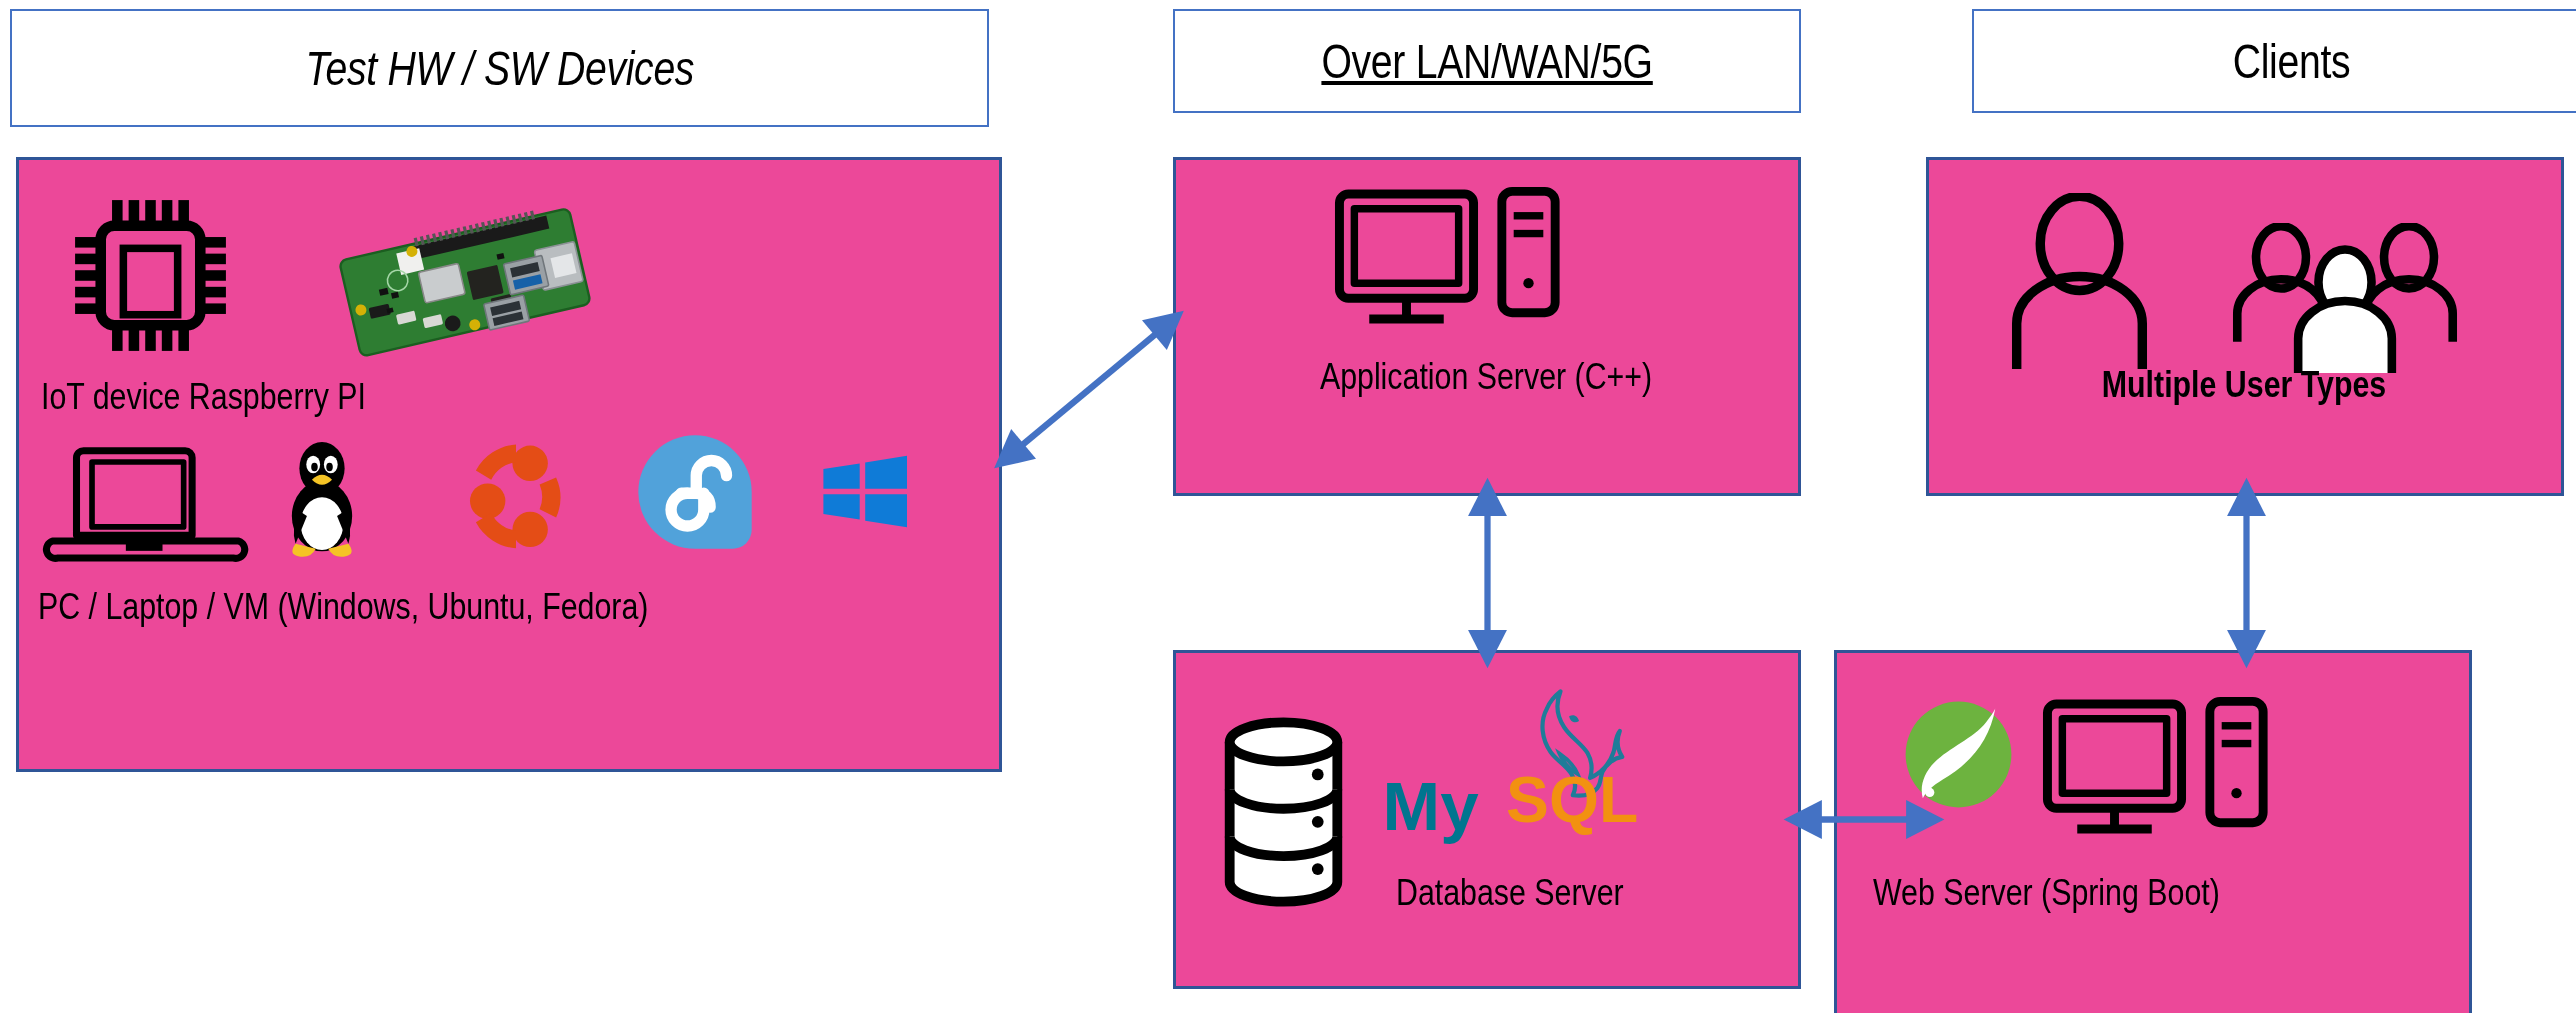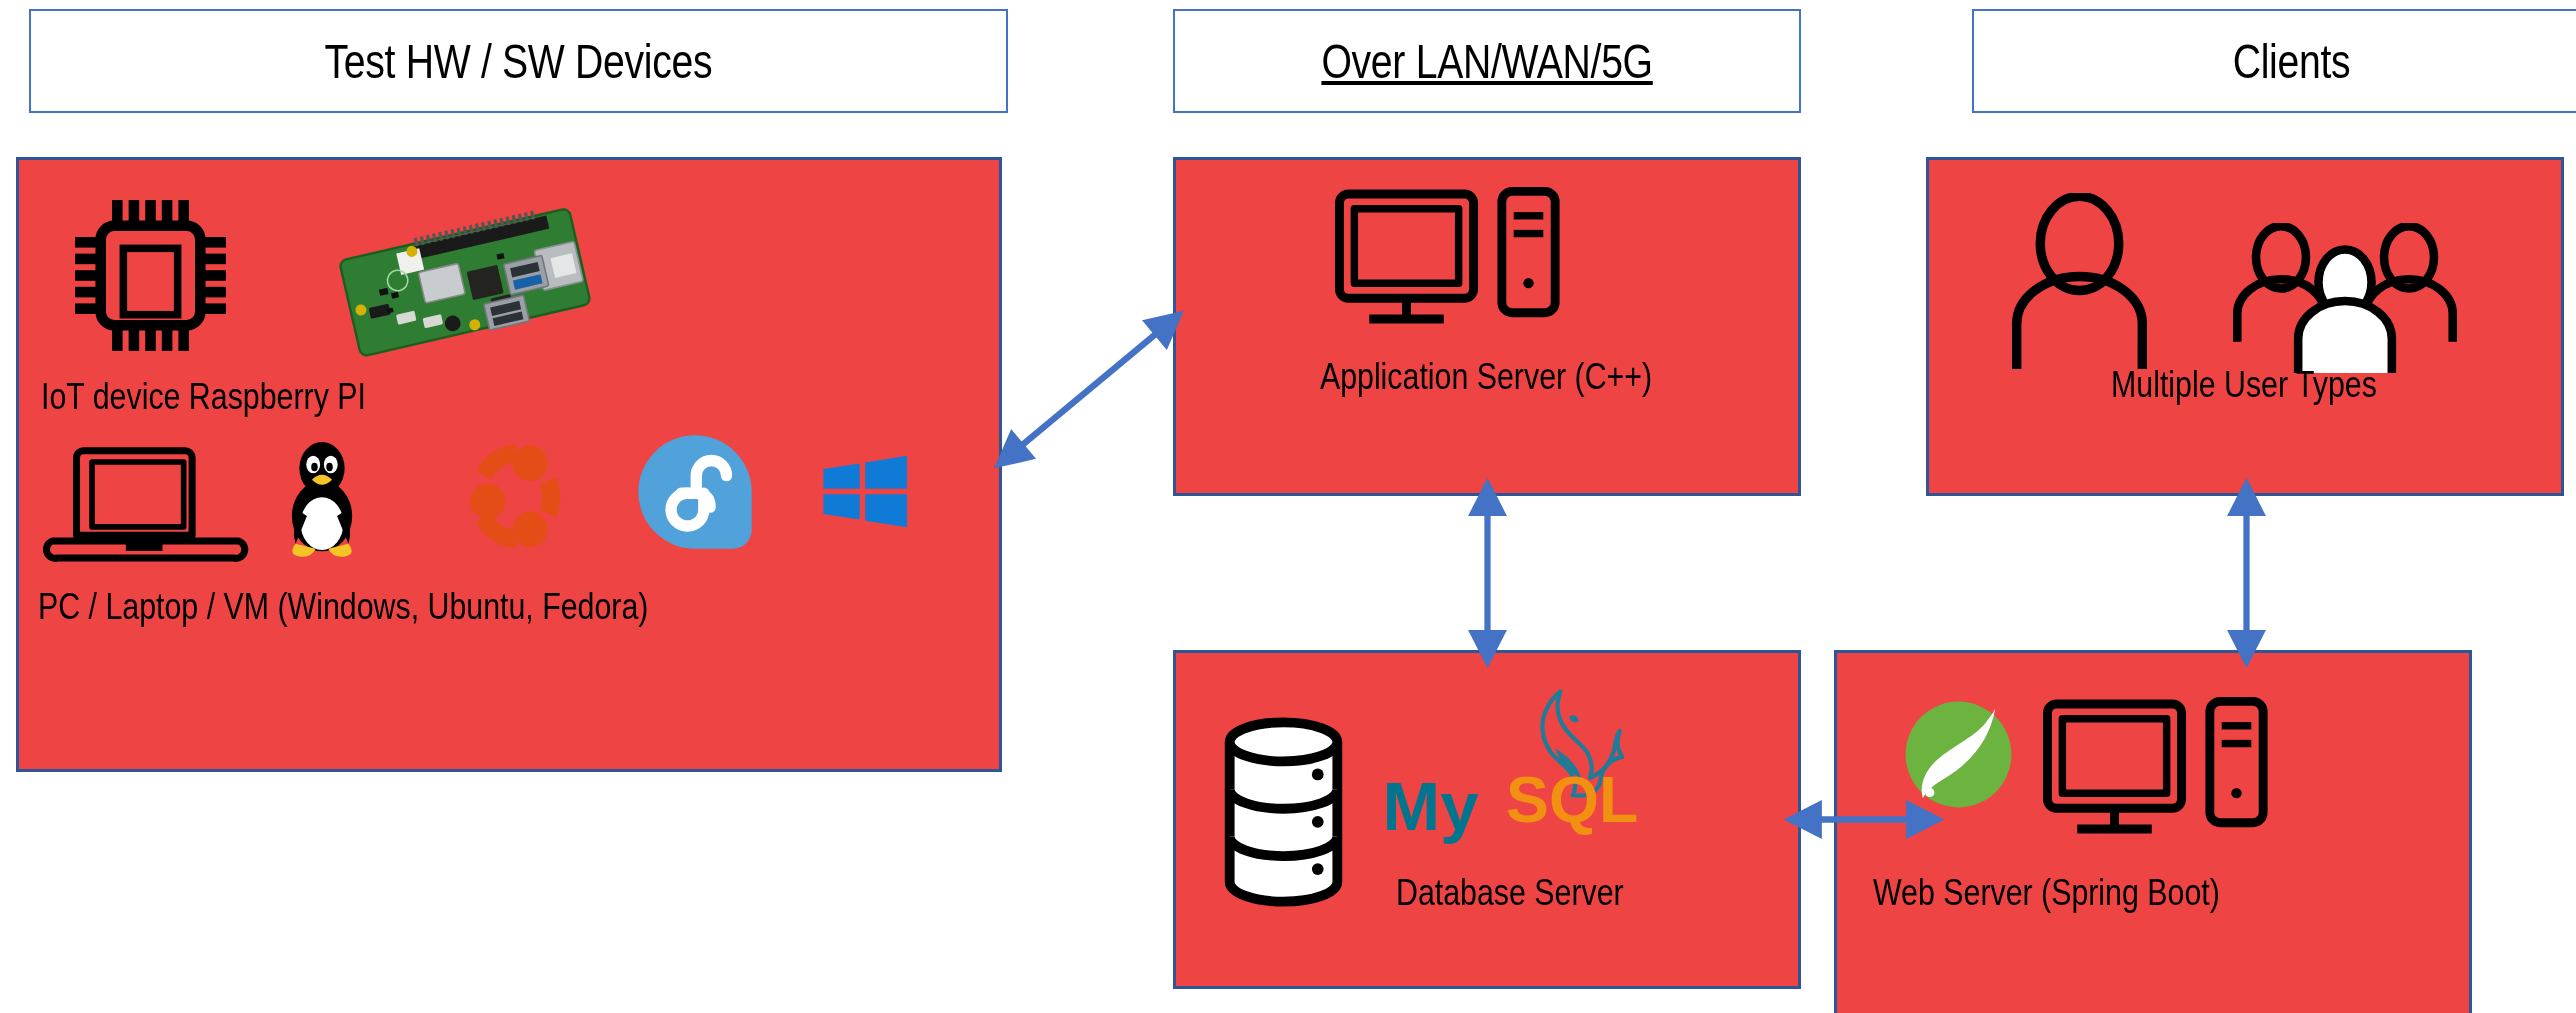--- a/index.html
+++ b/index.html
@@ -38,21 +38,21 @@
     white-space: nowrap;
     transform: scaleX(0.80);
     transform-origin: center;
   }
 
   
   .panel {
     position: absolute;
     box-sizing: border-box;
     border: 3.9px solid #2F5597;
-    background: #ef4444;
+    background: #ec4899;
   }
 
   .caption {
     position: absolute;
     font-size: 37px;
     line-height: 1.05;
     color: #000000;
     white-space: nowrap;
     transform: scaleX(0.82);
     transform-origin: left center;
@@ -71,21 +71,21 @@
   
   .icon {
     position: absolute;
   }
 </style>
 </head>
 <body>
 
 <div id="canvas">
 
-  <div class="header-box" style="left:29px; top:9.4px; width:979px; height:104px;">
+  <div class="header-box" style="left:10px; top:9.4px; width:979px; height:118px;font-style:italic;">
     <span class="header-label">Test HW / SW Devices</span>
   </div>
 
   <div class="header-box" style="left:1173px; top:9.4px; width:628px; height:104px;text-decoration:underline;">
     <span class="header-label">Over LAN/WAN/5G</span>
   </div>
 
   <div class="header-box" style="left:1972px; top:9.4px; width:638px; height:104px;">
     <span class="header-label">Clients</span>
   </div>
@@ -313,21 +313,21 @@
 
         <text x="4" y="118" font-family="'Liberation Sans', sans-serif" font-size="56" font-weight="bold" fill="#00758F">My</text>
 
         <text x="104" y="112" font-family="'Liberation Sans', sans-serif" font-size="52" font-weight="bold" fill="#F29111">SQL</text>
       </svg>
     </span>
 
     <span class="caption" style="left:220px; top:221px;">Database Server</span>
   </div>
 
-  <div class="panel" style="left:1926px; top:157px; width:638px; height:339px;">
+  <div class="panel" style="left:1926px; top:157px; width:638px; height:339px;font-weight:bold;">
 
     <span class="icon" style="left:72px; top:33px; width:157px; height:181px;">
       <svg width="157" height="181" viewBox="0 0 100 115">
         <ellipse cx="50" cy="32" rx="25" ry="30" fill="none" stroke="#000" stroke-width="6"></ellipse>
         <path d="M10 112 v-29 a40 30 0 0 1 80 0 v29" fill="none" stroke="#000" stroke-width="6" stroke-linecap="butt"></path>
       </svg>
     </span>
 
     <span class="icon" style="left:298px; top:63px; width:236px; height:153px;">
       <svg width="236" height="153" viewBox="0 0 150 98">

